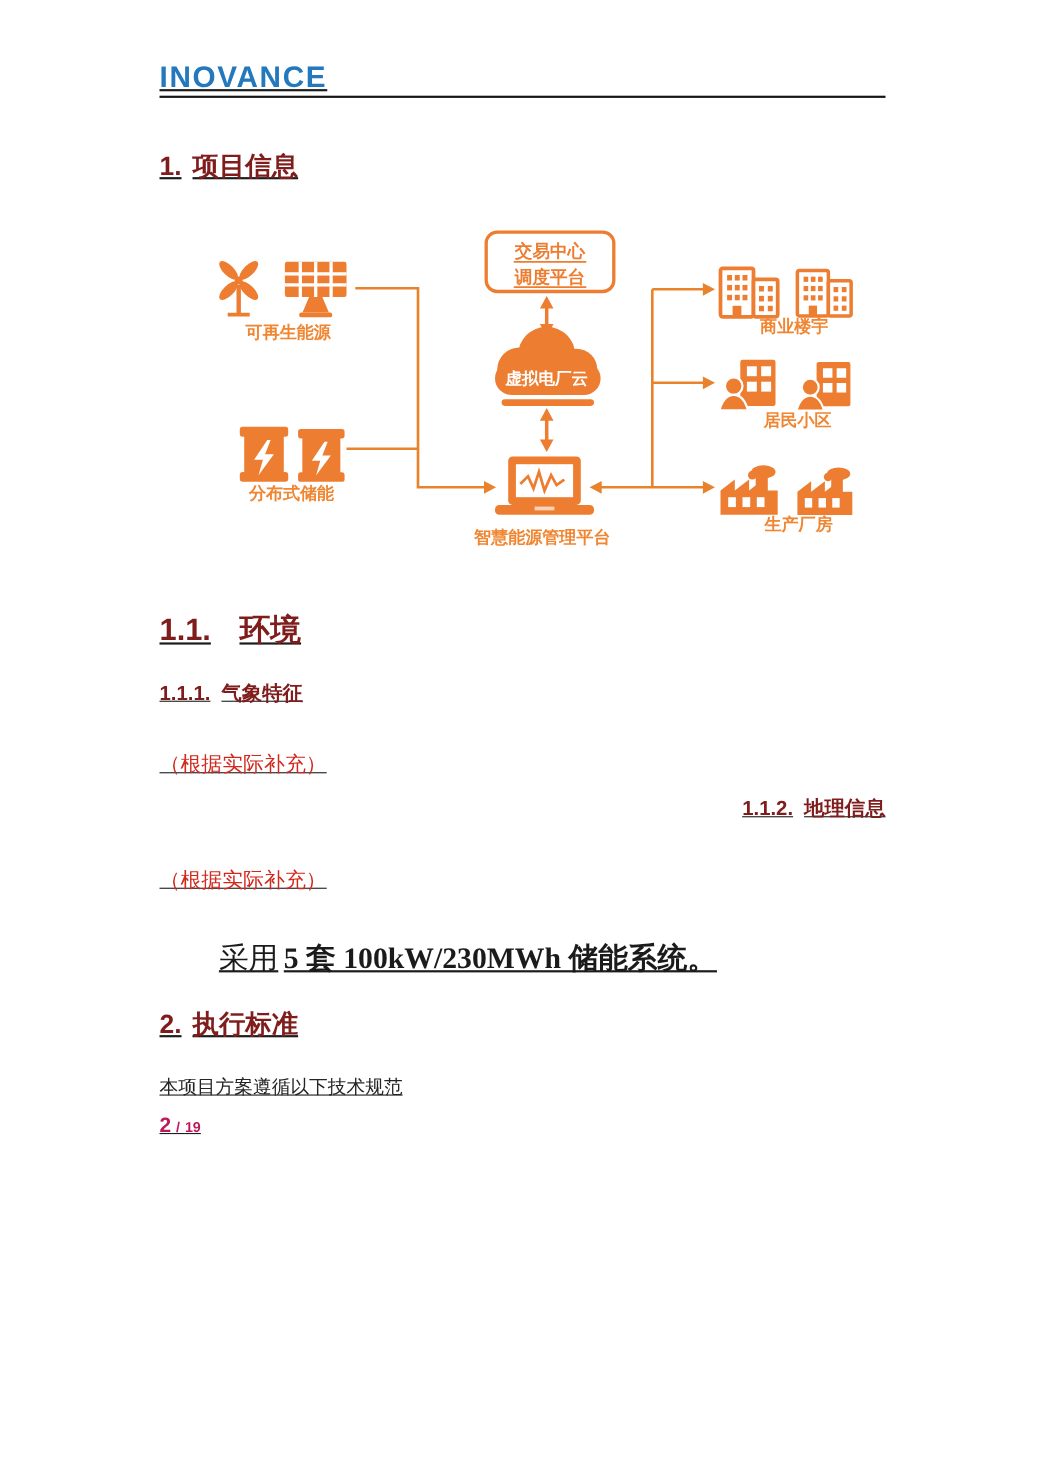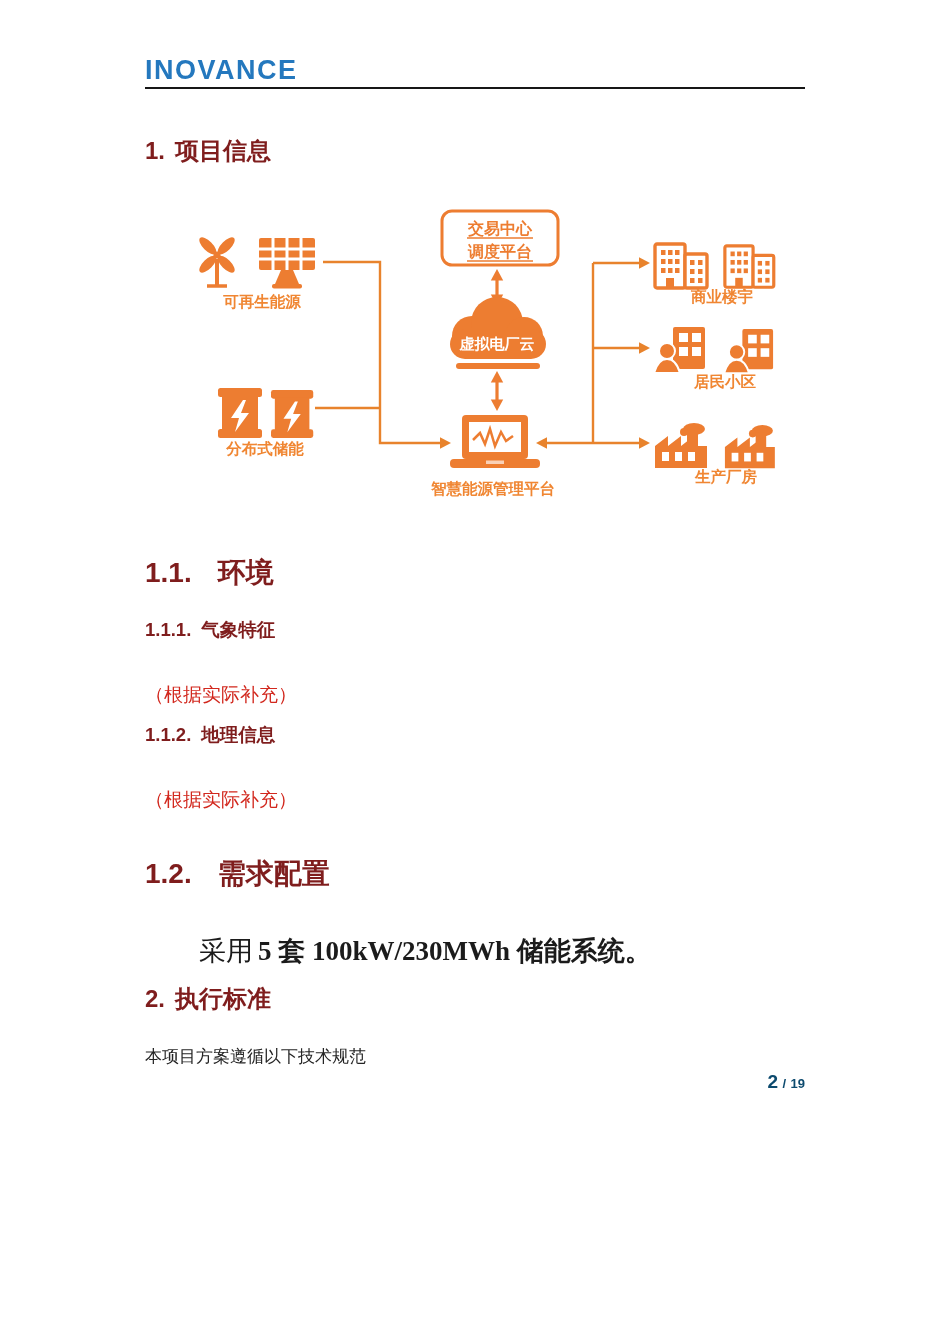--- a/index.html
+++ b/index.html
@@ -1,40 +1,40 @@
 <!DOCTYPE html>
 <html><head>
 <meta charset="utf-8">
 <style>
   * { margin:0; padding:0; box-sizing:border-box; }
   html,body { background:#ffffff; }
   .page {
     width:950px; height:1344px; margin:0 auto; background:#ffffff;
     padding:56px 145px 0 145px; position:relative;
-    font-family:"Liberation Serif","DejaVu Serif",serif; color:#1d1d1d;
+    font-family:"Liberation Serif","DejaVu Serif",serif; color:#1d1d1d;text-decoration:underline;
   }
   
   .logo {
     font-family:"Liberation Sans","DejaVu Sans",sans-serif;
     font-weight:800; font-size:27px; line-height:28px;
     color:#2478be; letter-spacing:1.5px;
   }
   .rule { height:2px; background:#161616; margin-top:3px; }
 
   
   .h-l1, .h-l2, .h-l3 {
     font-family:"Liberation Sans","DejaVu Sans",sans-serif;
     font-weight:700; color:#7f1d1d;
   }
   .h-l1 { font-size:24px; margin-top:46px; }
   .h-l2 { font-size:28px; margin-top:46px; }
   .h-l3 { font-size:18.5px; margin-top:25px; }
   .hnum { margin-right:10px; }
   .gap-wide .hnum { margin-right:26px; }
-  .mt-sm { margin-top:14px; }
+  .mt-sm { margin-top:14px;text-align:right; }
 
   .note { color:#d2281e; font-size:19px; margin-top:40px; }
 
   
   .diagram { margin-top:36px; width:660px; height:305px; }
   .diagram svg { display:block; width:660px; height:305px; }
   .diagram text {
     font-family:"Liberation Sans","DejaVu Sans",sans-serif;
     font-weight:700;
   }
@@ -47,22 +47,22 @@
   .config .pfx { margin-right:5px; }
   .config b { font-weight:700; }
   .para {
     margin-top:6px; font-size:20.5px; line-height:37px;
     text-align:justify; text-indent:2em; color:#1b1b1b;
   }
   .intro { margin-top:30px; font-size:17px; color:#242424; }
 
   
   .footer {
-    margin-top:3px; text-align:right;
-    font-family:"Liberation Sans","DejaVu Sans",sans-serif; color:#0c4a6e;
+    margin-top:13px; text-align:left;
+    font-family:"Liberation Sans","DejaVu Sans",sans-serif; color:#be185d;
   }
   .pnum { font-weight:700; font-size:19px; }
   .psmall { font-weight:700; font-size:13px; }
 </style>
 </head>
 <body>
 
 <div class="page">
 
   <header>
@@ -246,30 +246,27 @@
   </div>
 
   <div class="note">（根据实际补充）</div>
 
   <div class="h-l3 mt-sm">
     <span class="hnum">1.1.2.</span><span>地理信息</span>
   </div>
 
   <div class="note">（根据实际补充）</div>
 
-  <div class="h-l2 gap-wide" style="margin-top:42px">
-    <span class="hnum">1.2.</span><span>需求配置</span>
-  </div>
 
   <p class="config">
     <span class="pfx">采用</span><b>5 套 100kW/230MWh 储能系统。</b>
   </p>
 
 
-  <div class="h-l1" style="margin-top:14px">
+  <div class="h-l1" style="margin-top:26px">
     <span class="hnum">2.</span><span>执行标准</span>
   </div>
 
   <p class="intro">本项目方案遵循以下技术规范</p>
 
   <div class="footer">
     <span class="pnum">2</span>
     <span class="psmall">/</span>
     <span class="psmall">19</span>
   </div>

